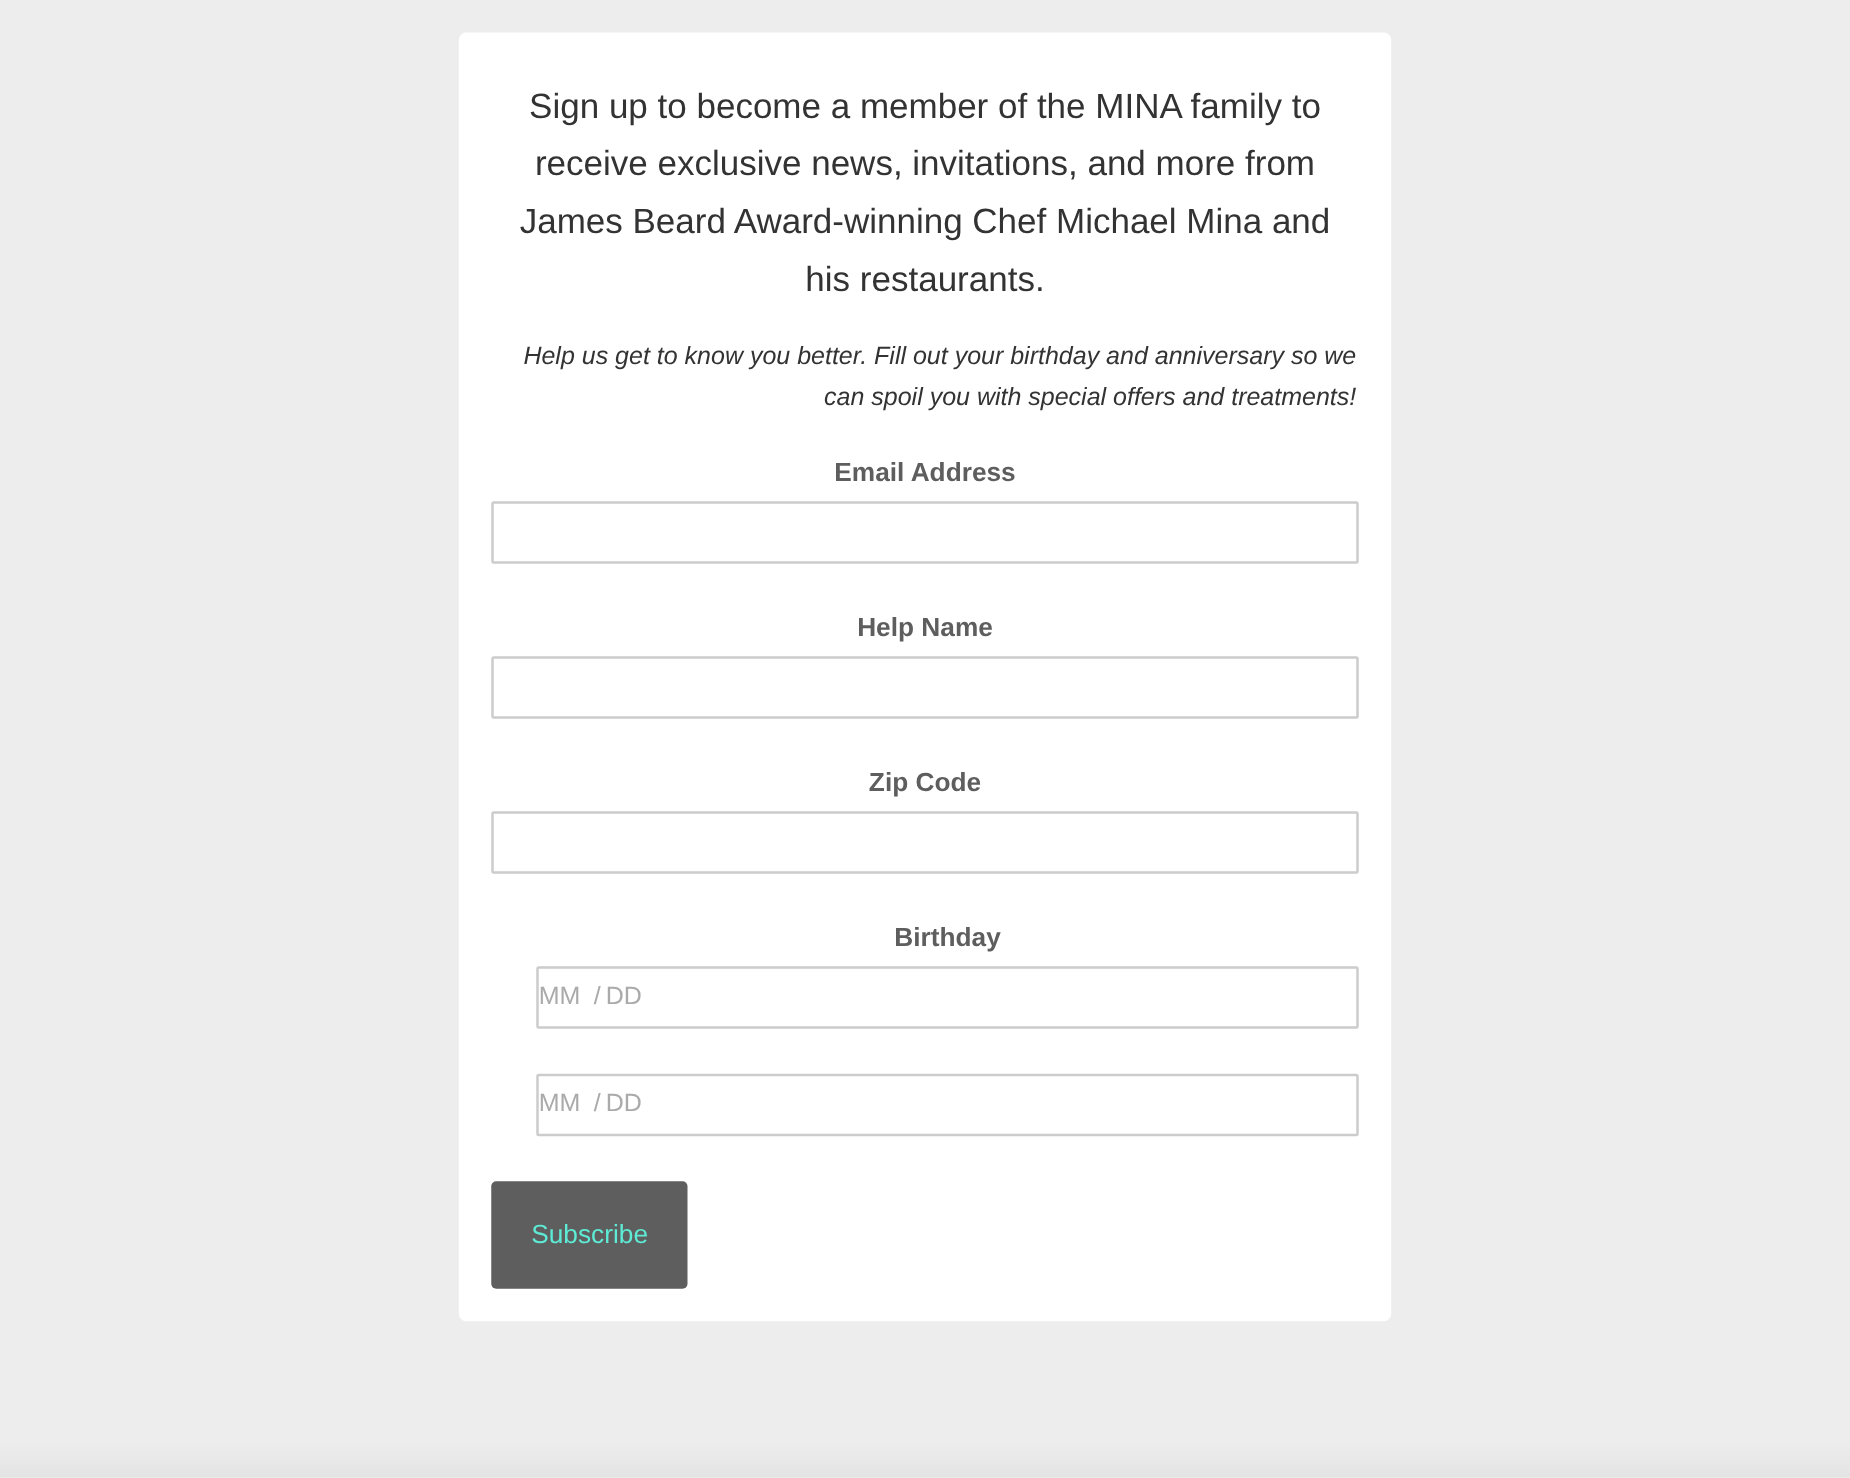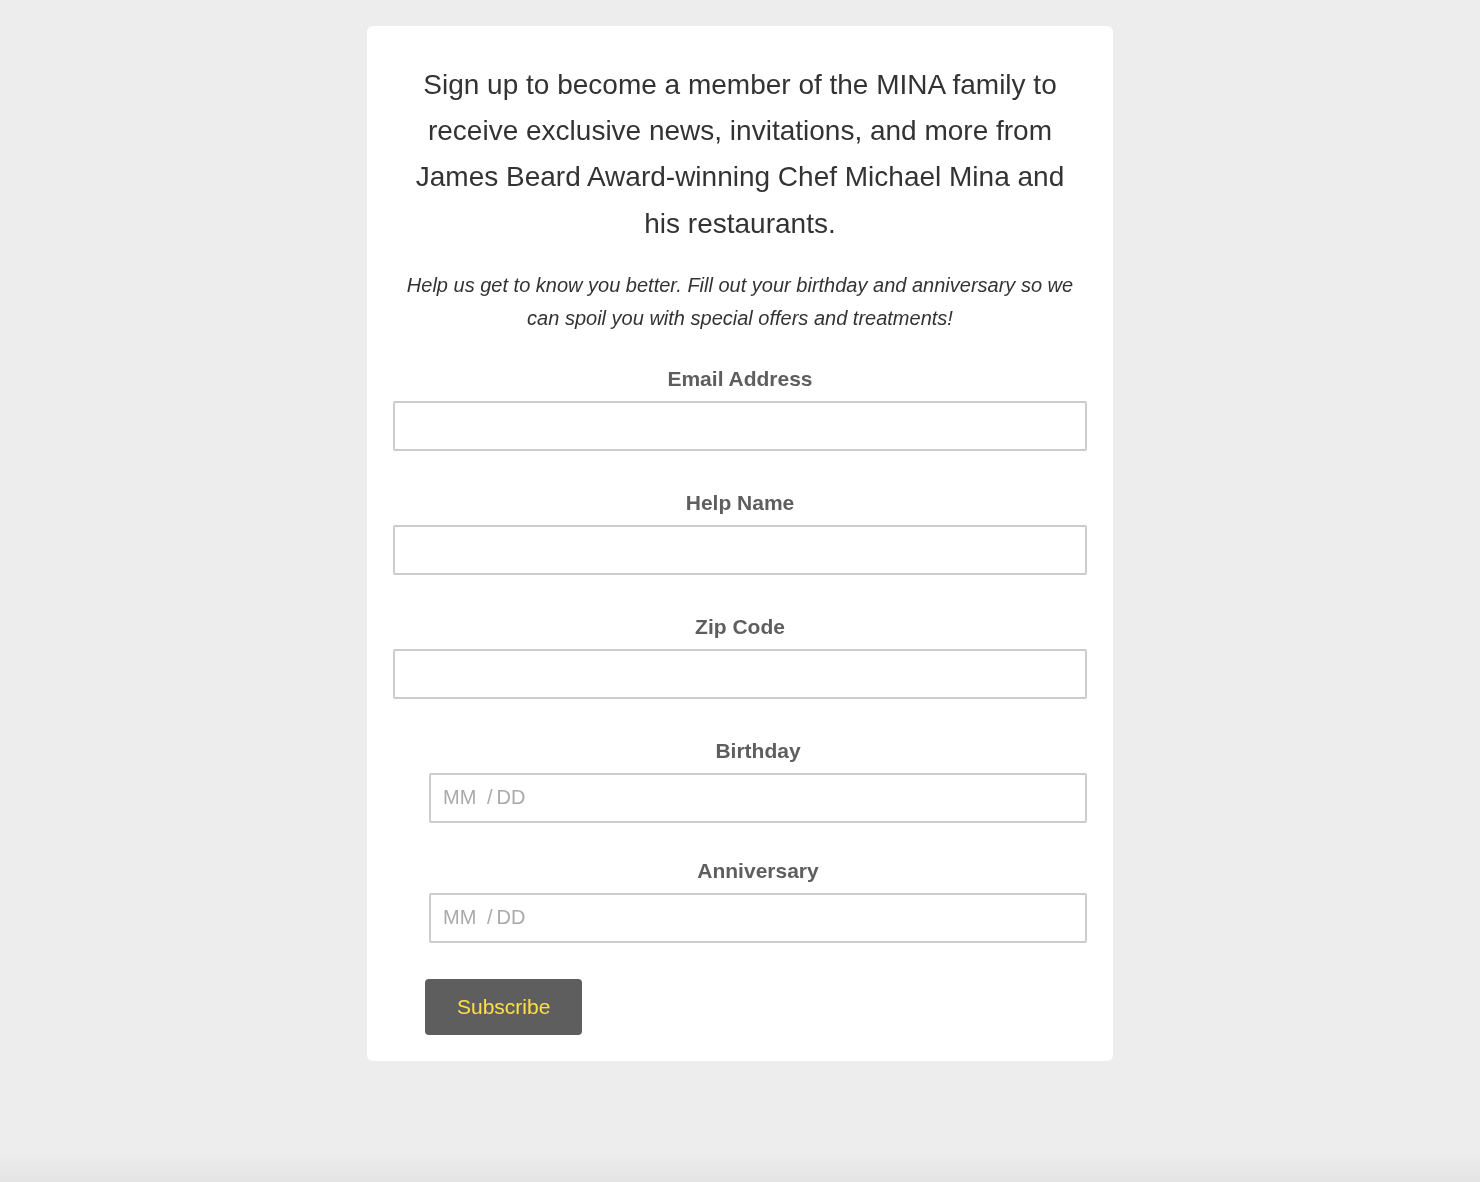--- a/index.html
+++ b/index.html
@@ -39,21 +39,21 @@
     .intro-text {
       text-align: center;
       color: #333333;
       font-size: 28px;
       line-height: 1.65;
       margin-bottom: 22px;
       padding: 0 6px;
     }
     
     .help-text {
-      text-align: center;
+      text-align: right;
       color: #333333;
       font-size: 20px;
       line-height: 1.65;
       font-style: italic;
       margin-bottom: 32px;
       padding: 0 2px;
     }
     
     .form-group {
       margin-bottom: 40px;
@@ -84,21 +84,21 @@
       background: #ffffff;
     }
     
     .date-input-wrapper {
       width: 100%;
       height: 50px;
       border: 2px solid #cccccc;
       border-radius: 2px;
       display: flex;
       align-items: center;
-      padding: 0 12px;
+      padding: 0 0;
       background: #ffffff;
     }
     
     .date-part {
       border: none;
       outline: none;
       font-size: 20px;
       color: #333333;
       width: 40px;
       background: transparent;
@@ -109,28 +109,27 @@
     }
     
     .date-separator {
       color: #aaaaaa;
       font-size: 20px;
       margin: 0 4px;
     }
     
     .subscribe-btn {
       background: #5e5e5e;
-      color: #fde047;
+      color: #5eead4;
       border: none;
       border-radius: 4px;
       font-size: 21px;
-      padding: 16px 32px;
+      padding: 31px 32px;
       cursor: pointer;
       font-family: inherit;
-      margin-left: 32px;
     }
     
     .button-row {
       margin-top: 6px;
     }
   </style>
 </head>
 <body>
 
 <div class="form-card">
@@ -158,21 +157,20 @@
   <div class="form-group date-group">
     <label class="form-label">Birthday</label>
     <div class="date-input-wrapper">
       <input type="text" class="date-part" placeholder="MM" style="">
       <span class="date-separator">/</span>
       <input type="text" class="date-part" placeholder="DD" style="">
     </div>
   </div>
 
   <div class="form-group date-group">
-    <label class="form-label">Anniversary</label>
     <div class="date-input-wrapper">
       <input type="text" class="date-part" placeholder="MM" style="">
       <span class="date-separator">/</span>
       <input type="text" class="date-part" placeholder="DD" style="">
     </div>
   </div>
 
   <div class="button-row">
     <button class="subscribe-btn">Subscribe</button>
   </div>

